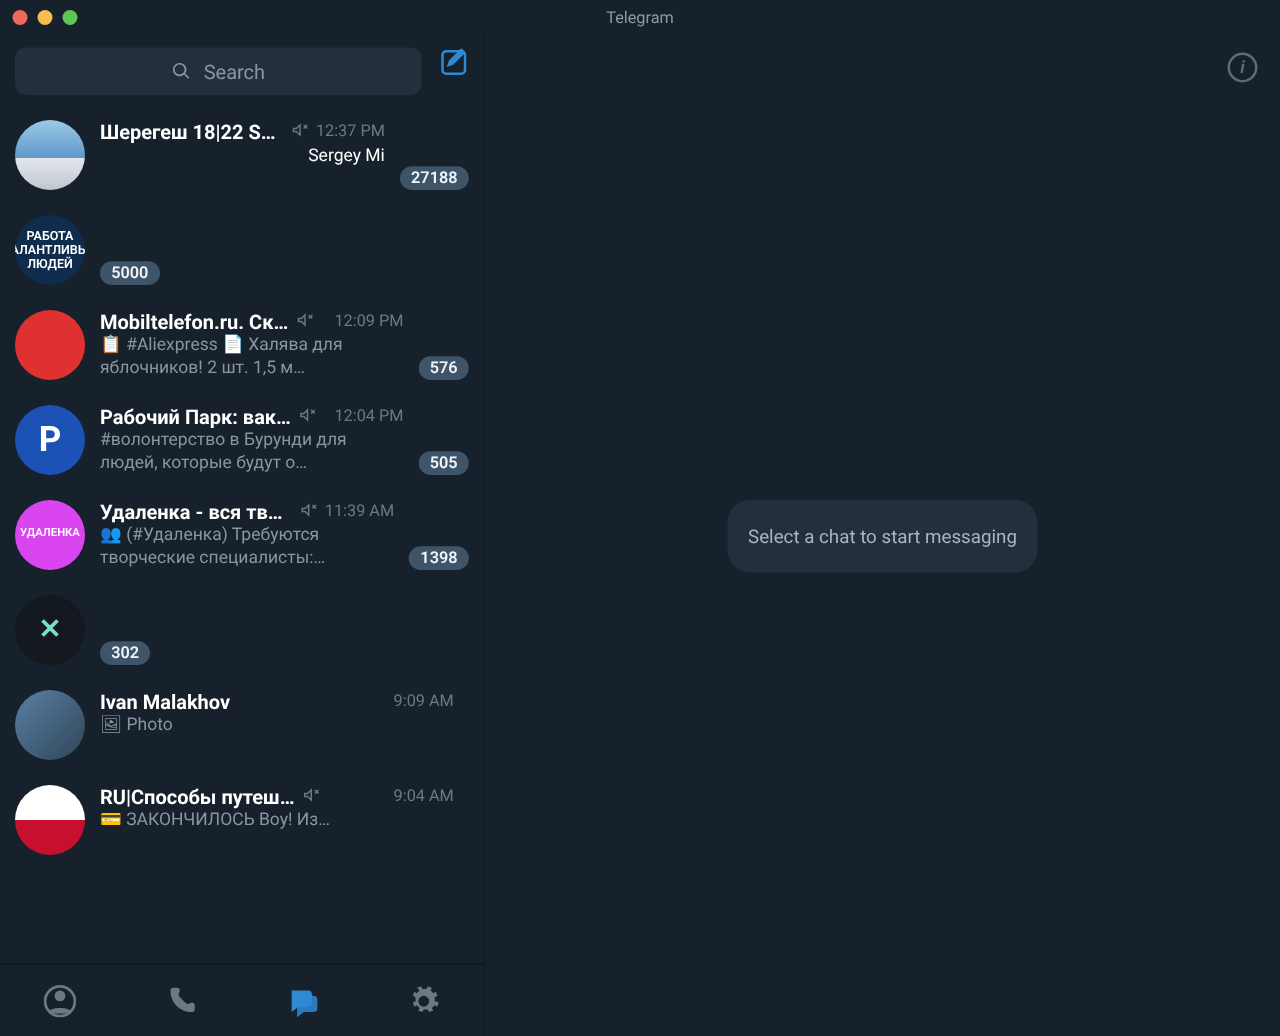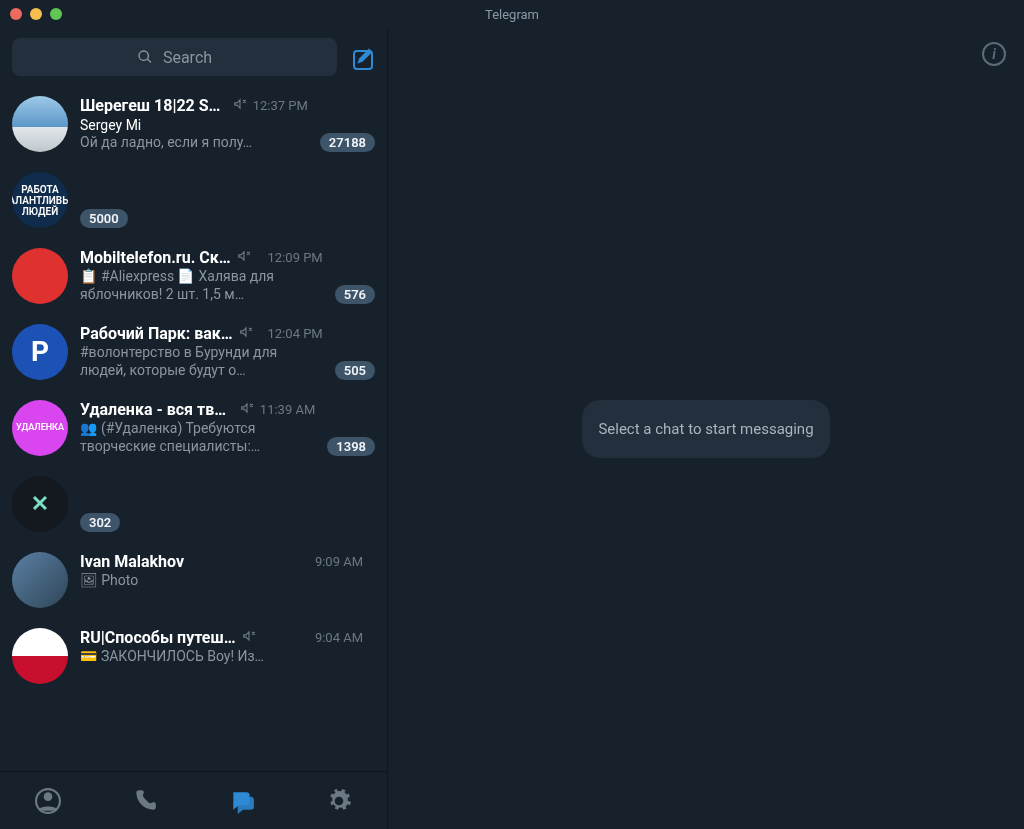--- a/index.html
+++ b/index.html
@@ -42,21 +42,21 @@
   }
   .layout{display:flex;height:calc(100% - 28px);}
   
   .sidebar{
     width:388px;flex-shrink:0;
     background:var(--bg);
     display:flex;flex-direction:column;
     border-right:1px solid rgba(0,0,0,0.3);
   }
   .searchrow{
-    display:flex;align-items:flex-end;
+    display:flex;align-items:flex-start;
     padding:10px 12px;gap:14px;
   }
   .searchbox{
     flex:1;height:38px;
     background:#242F3D;border-radius:8px;
     display:flex;align-items:center;justify-content:center;gap:10px;
     color:#8A95A1;font-size:16px;
   }
   .searchbox svg{width:16px;height:16px;fill:#8A95A1;}
   .compose svg{width:24px;height:24px;stroke:var(--accent);fill:none;stroke-width:2;}
@@ -81,21 +81,21 @@
   }
   .chat-title{
     font-weight:700;color:#fff;font-size:16px;
     white-space:nowrap;overflow:hidden;text-overflow:ellipsis;
     max-width:170px;
   }
   .muted-icon{color:#6C7883;}
   .chat-time{
     margin-left:auto;color:#6C7883;font-size:13px;white-space:nowrap;
   }
-  .chat-sender{color:#fff;font-size:14px;margin-top:2px;}
+  .chat-sender{color:#fff;font-size:14px;margin-top:2px;text-align:right;}
   .chat-preview{
     color:#8A95A1;font-size:14px;line-height:1.3;
     max-width:230px;
     display:-webkit-box;-webkit-line-clamp:2;-webkit-box-orient:vertical;overflow:hidden;
   }
   .chat-right{
     display:flex;flex-direction:column;justify-content:flex-end;
     min-height:56px;
   }
   .unread{
@@ -174,21 +174,20 @@
       <div class="chat-top">
         <span class="chat-title">Шерегеш 18|22 Sh…</span>
         <span class="muted-icon">
           <svg width="14" height="14" viewBox="0 0 24 24" fill="#6C7883">
                   <path d="M3 10v4h4l5 5V5L7 10H3zm14-5l5 5m0-5l-5 5" stroke="#6C7883" stroke-width="2" fill="none"></path>
                 </svg>
         </span>
         <span class="chat-time">12:37 PM</span>
       </div>
       <div class="chat-sender">Sergey Mi</div>
-      <div class="chat-preview">Ой да ладно, если я полу…</div>
     </div>
     <div class="chat-right">
       <span class="unread">27188</span>
     </div>
   </div>
         <div class="chat">
     <div class="avatar av-blue">РАБОТА ТАЛАНТЛИВЫХ ЛЮДЕЙ</div>
     <div class="chat-right">
       <span class="unread">5000</span>
     </div>

